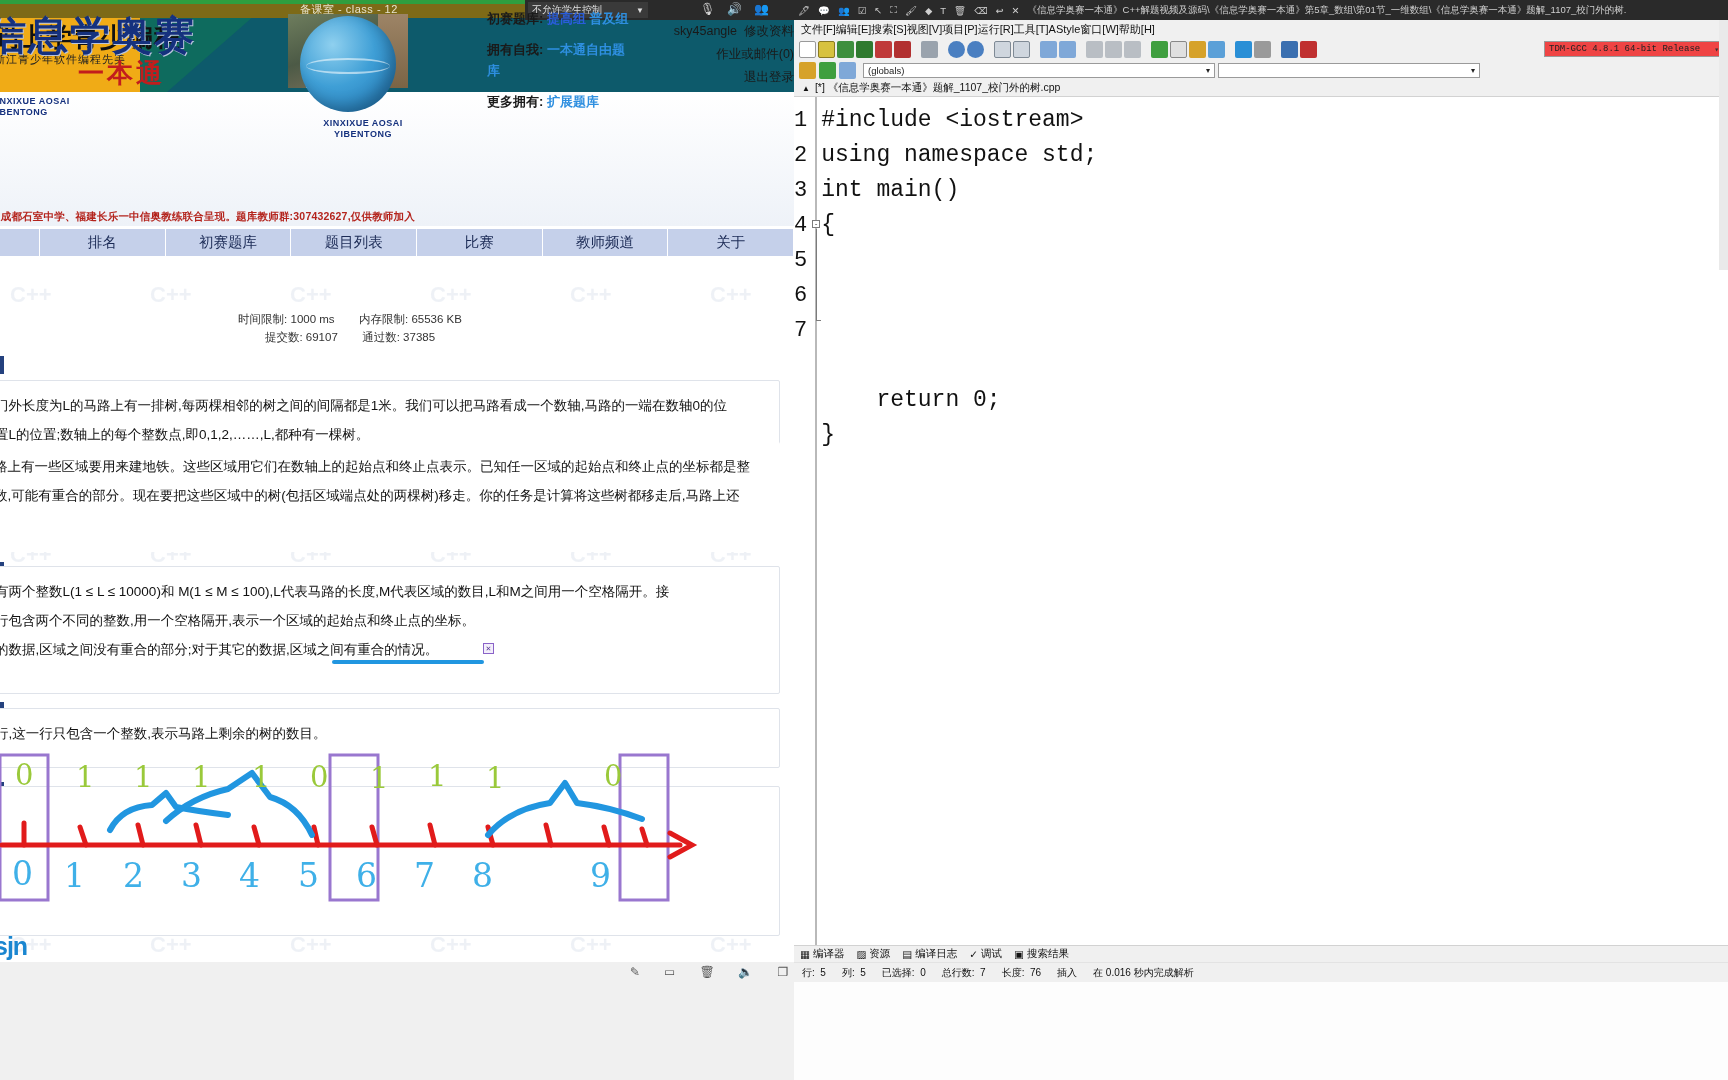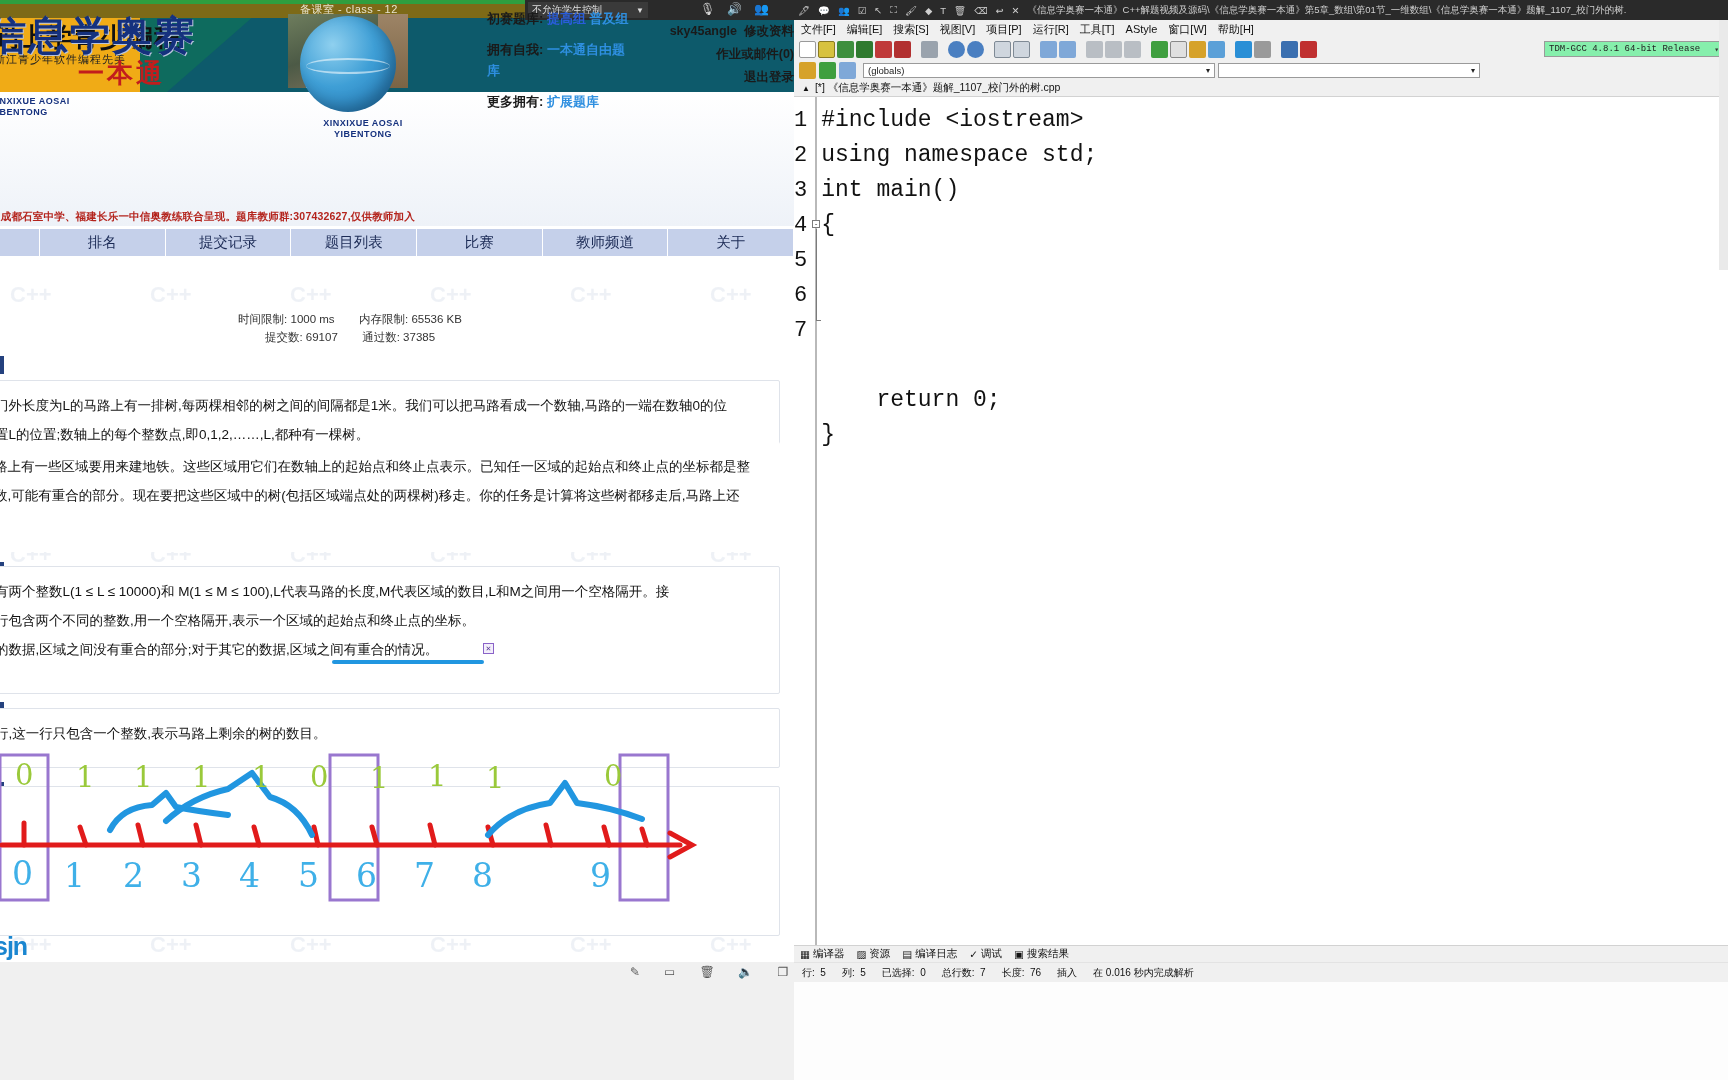--- a/index.html
+++ b/index.html
@@ -140,21 +140,21 @@
 
   .hdr-info { position: absolute; left: 487px; top: 8px; width: 150px; font-size: 13px; line-height: 21px; }
   .hdr-info .lbl { color: #1a1a1a; font-weight: 700; }
   .hdr-info .lnk { color: #2a5ddb; font-weight: 700; text-align: right; }
   .hdr-info .lnk2 { color: #2e8fe0; font-weight: 700; }
   .hdr-row { margin-bottom: 10px; }
 
   .hdr-user {
     position: absolute; left: 630px; top: 20px; width: 164px;
     text-align: right; font-size: 12.5px; line-height: 23px;
-    color: #1a1a1a; font-weight: 700;
+    color: #1a1a1a; font-weight: 400;
   }
 
   .slogan {
     position: absolute; left: -10px; top: 210px; width: 470px;
     font-size: 10.5px; color: #b4241d; font-weight: 700; letter-spacing: .2px;
   }
 
   
   .oj-nav {
     position: absolute; left: 0; top: 228px; width: 794px; height: 28px;
@@ -223,36 +223,36 @@
     background: #f0f0f0;
   }
   .ide-tabstrip {
     position: absolute; left: 0; top: 0; width: 934px; height: 20px;
     background: #2a2a2a; color: #cfcfcf; font-size: 9.5px;
     display: flex; align-items: center; padding-left: 4px; gap: 8px; overflow: hidden;
     white-space: nowrap;
   }
   .ide-menu {
     position: absolute; left: 0; top: 20px; width: 934px; height: 18px;
-    display: flex; align-items: center; gap: 11px;
+    display: flex; align-items: center; 
     padding-left: 7px; font-size: 11px; color: #111; background: #f0f0f0;
   }
   .ide-menu span { cursor: default; }
   .ide-tools {
     position: absolute; left: 0; top: 38px; width: 934px; height: 22px;
     background: #f0f0f0; display: flex; align-items: center; gap: 2px; padding-left: 5px;
   }
   .tbtn {
     width: 17px; height: 17px; border-radius: 2px; display: inline-block;
     position: relative; cursor: pointer;
   }
   .tsep { width: 6px; }
   .tdrop {
     position: absolute; right: 4px; top: 3px; width: 180px; height: 16px;
-    border: 1px solid #9a9a9a; background: #86efac;
+    border: 1px solid #9a9a9a; background: #ef4444;
     font-size: 9px; font-family: "Liberation Mono", monospace;
     display: flex; align-items: center; padding: 0 4px; color: #222;
   }
   .tdrop .car { margin-left: auto; font-size: 8px; color:#333; }
 
   .ide-tools2 {
     position: absolute; left: 0; top: 60px; width: 934px; height: 20px;
     background: #f0f0f0; display: flex; align-items: center; gap: 3px; padding-left: 5px;
   }
   .cbo {
@@ -402,21 +402,21 @@
       </div>
       <div>作业或邮件(0)</div>
       <div>退出登录</div>
     </div>
 
     <div class="slogan">由成都石室中学、福建长乐一中信奥教练联合呈现。题库教师群:307432627,仅供教师加入</div>
 
     <div class="oj-nav">
       <div class="cell first"></div>
       <div class="cell">排名</div>
-      <div class="cell">提交记录</div>
+      <div class="cell">初赛题库</div>
       <div class="cell">题目列表</div>
       <div class="cell">比赛</div>
       <div class="cell">教师频道</div>
       <div class="cell">关于</div>
     </div>
 
     <div class="prob">
       <div class="wm" id="wmhost">
           <span style="left: 10px; top: 20px;">C++</span>
           <span style="left: 150px; top: 20px;">C++</span>

